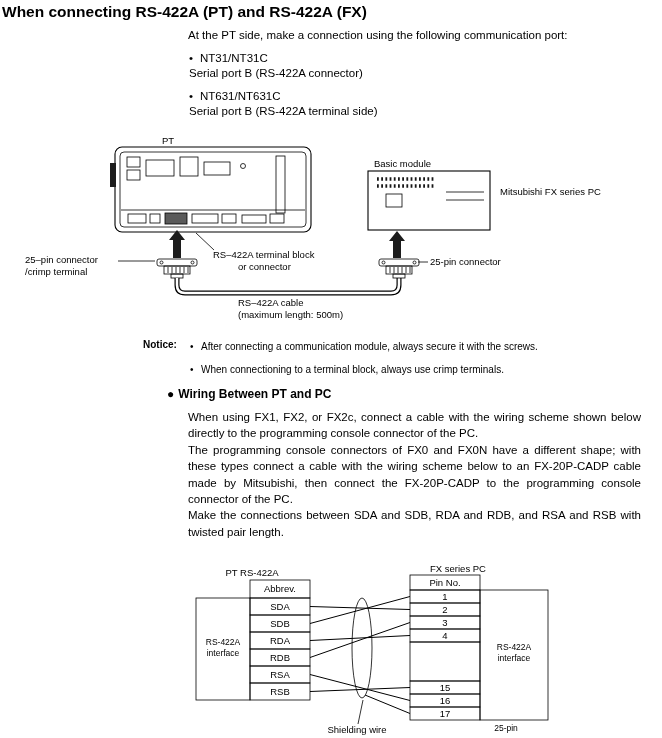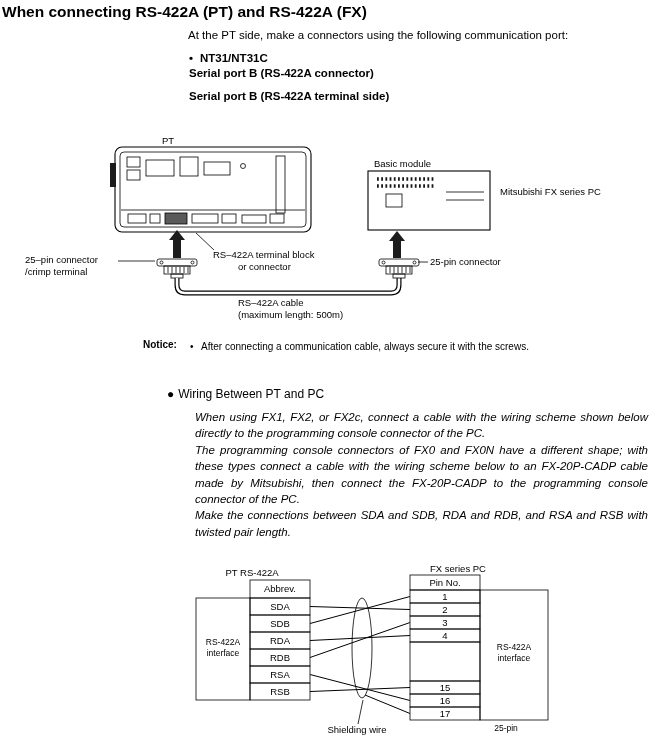--- a/index.html
+++ b/index.html
@@ -2,32 +2,32 @@
 <html><head>
 <meta charset="utf-8">
 <style>
   * { box-sizing: border-box; margin: 0; padding: 0; }
   html, body { background: #fff; }
   .page { position: relative; width: 662px; height: 738px; background: #fff; color: #000;
           font-family: "Liberation Sans", sans-serif; overflow: hidden; }
   .title { position: absolute; left: 2px; top: 3px; font-size: 15.5px; font-weight: 700; }
   .intro { position: absolute; left: 188px; top: 29px; font-size: 11.5px; }
   .ports { position: absolute; left: 189px; top: 51px; font-size: 11.5px; }
-  .port-item { margin-bottom: 8px; line-height: 15px; font-weight: bold; }
+  .port-item { margin-bottom: 8px; line-height: 15px; }
   .bullet { display: inline-block; width: 11px; }
   .indent { }
   .diagram1 { position: absolute; left: 0; top: 133px; }
   .notice { position: absolute; left: 143px; top: 339px; font-size: 10px; display: flex; }
   .notice-label { font-weight: 700; width: 47px; flex: 0 0 47px; }
   .notice-items { width: 472px; }
   .notice-item { margin-bottom: 8px; line-height: 15px; }
-  .wiring-head { position: absolute; left: 167px; top: 387px; font-size: 12px; font-weight: 400; }
+  .wiring-head { position: absolute; left: 167px; top: 387px; font-size: 12px; font-weight: 700; }
   .marker { margin-right: 4px; }
-  .paras { position: absolute; left: 195px; top: 409px; width: 453px; font-size: 11.5px;
-           line-height: 16.4px; text-align: justify; font-style: italic; }
+  .paras { position: absolute; left: 188px; top: 409px; width: 453px; font-size: 11.5px;
+           line-height: 16.4px; text-align: justify; }
   .paras p { margin: 0; }
   .diagram2 { position: absolute; left: 0; top: 560px; }
   svg { display: block; }
   .box { fill: none; stroke: #000; stroke-width: 1.1; }
   .thin { stroke-width: 0.8; }
   .lthin { stroke: #000; stroke-width: 0.8; fill: none; }
   .fillb { fill: #1c1c1c; stroke: none; }
   .fillg { fill: #5a5a5a; stroke: #000; stroke-width: 0.8; }
   svg text { font-family: "Liberation Sans", sans-serif; font-size: 9.5px; fill: #000; }
   .fs85 { font-size: 8.5px; }
@@ -35,28 +35,29 @@
   .cable-i { fill: none; stroke: #fff; stroke-width: 2.6; }
   .wire { stroke: #000; stroke-width: 1; fill: none; }
   .slits { stroke: #161616; stroke-width: 3.5; stroke-dasharray: 1.8 2.4; }
 </style>
 </head>
 <body>
 
 <div class="page">
 
   <div class="title">When connecting RS-422A (PT) and RS-422A (FX)</div>
-  <div class="intro">At the PT side, make a connectors using the following communication port:</div>
+  <div class="intro">At the PT side, make a connection using the following communication port:</div>
 
   <div class="ports">
     <div class="port-item">
       <div><span class="bullet">•</span><span>NT31/NT31C</span></div>
       <div class="indent">Serial port B (RS-422A connector)</div>
     </div>
     <div class="port-item">
+      <div><span class="bullet">•</span><span>NT631/NT631C</span></div>
       <div class="indent">Serial port B (RS-422A terminal side)</div>
     </div>
   </div>
 
   <svg class="diagram1" width="662" height="200" viewBox="0 0 662 200">
     <text x="168" y="11" text-anchor="middle">PT</text>
 
     <g>
       <rect class="box" x="115" y="14" width="196" height="85" rx="7"></rect>
       <rect class="box thin" x="120" y="19" width="186" height="75" rx="4"></rect>
@@ -136,21 +137,24 @@
     <line class="lthin" x1="418" y1="129" x2="428" y2="129"></line>
 
     <text x="238" y="173">RS–422A cable</text>
     <text x="238" y="185">(maximum length: 500m)</text>
   </svg>
 
   <div class="notice">
     <div class="notice-label">Notice:</div>
     <div class="notice-items">
       <div class="notice-item">
-        <span class="bullet">•</span><span>After connecting a communication cable, always secure it with the screws.</span>
+        <span class="bullet">•</span><span>After connecting a communication module, always secure it with the screws.</span>
+      </div>
+      <div class="notice-item">
+        <span class="bullet">•</span><span>When connectioning to a terminal block, always use crimp terminals.</span>
       </div>
     </div>
   </div>
 
   <div class="wiring-head">
     <span class="marker">●</span><span>Wiring Between PT and PC</span>
   </div>
 
   <div class="paras">
     <p>When using FX1, FX2, or FX2c, connect a cable with the wiring scheme shown below directly to the programming console connector of the PC.</p>

